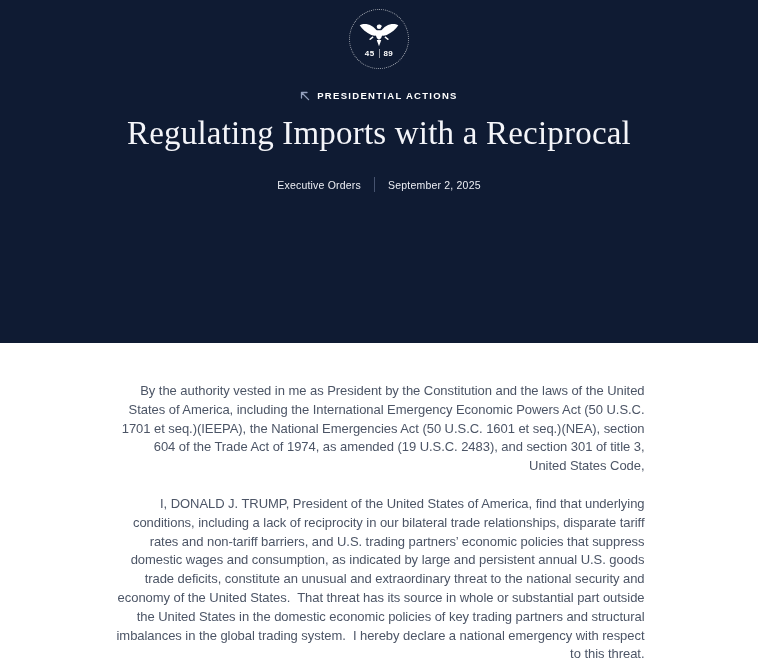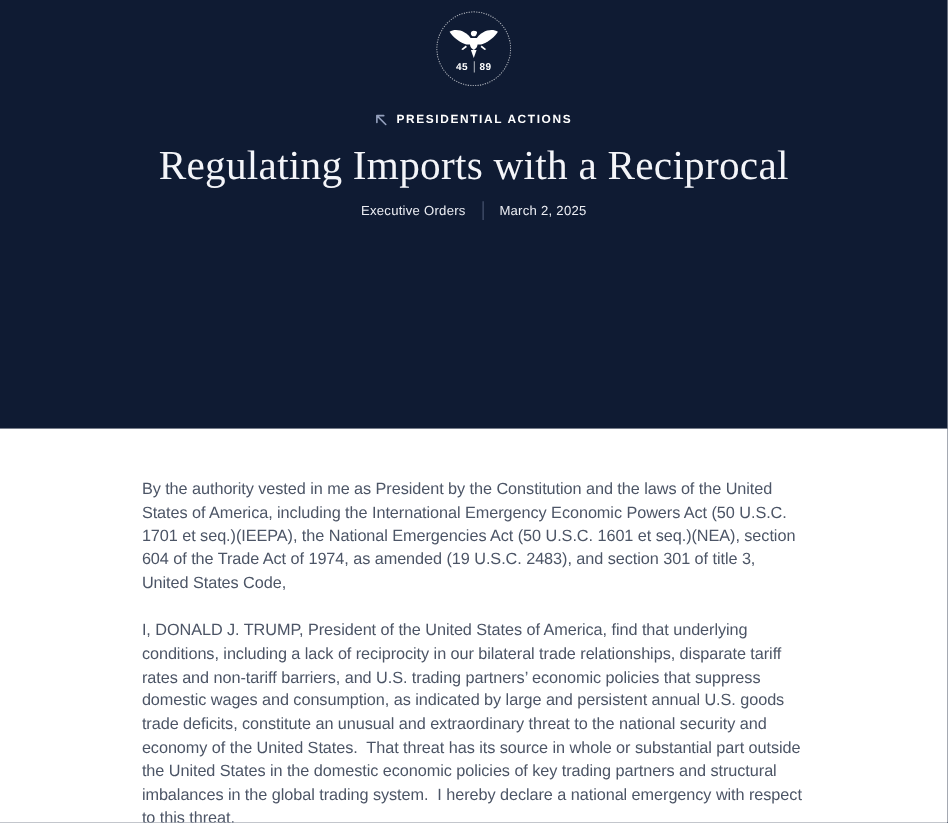--- a/index.html
+++ b/index.html
@@ -69,21 +69,21 @@
     font-weight:500;
     font-size:33px;
     line-height:40px;
     color:#f4f5f9;
     text-align:center;
     letter-spacing:0.2px;
   }
   .hero-title span { display:block; }
 
   .hero-meta {
-    margin-top:8px;
+    margin-top:24px;
     display:flex;
     align-items:center;
     gap:13px;
     color:#eceef4;
     font-size:10.5px;
     font-weight:500;
     letter-spacing:0.2px;
   }
   .hero-meta .meta-divider {
     width:1px; height:15px;
@@ -100,20 +100,21 @@
     width:531px;
     margin:0 auto;
   }
   .article-inner p {
     font-size:13px;
     line-height:18.8px;
     color:#4c5566;
     letter-spacing:-0.05px;
     margin:0 0 19px 0;
     white-space:pre-wrap;
+    text-align:right;
   }
 </style>
 </head>
 <body>
 
 <div class="hero">
 
   <div class="seal">
     <svg class="seal-eagle" width="40" height="26" viewBox="0 0 60 39" aria-hidden="true">
       <g fill="#ffffff">
@@ -141,21 +142,21 @@
     <span>PRESIDENTIAL ACTIONS</span>
   </div>
 
   <h1 class="hero-title">
     <span>Regulating Imports with a Reciprocal</span>
   </h1>
 
   <div class="hero-meta">
     <span class="meta-category">Executive Orders</span>
     <span class="meta-divider"></span>
-    <span class="meta-date">March 2, 2025</span>
+    <span class="meta-date">September 2, 2025</span>
   </div>
 
 </div>
 
 <div class="article">
   <div class="article-inner">
     <p>By the authority vested in me as President by the Constitution and the laws of the United States of America, including the International Emergency Economic Powers Act (50 U.S.C. 1701 et seq.)(IEEPA), the National Emergencies Act (50 U.S.C. 1601 et seq.)(NEA), section 604 of the Trade Act of 1974, as amended (19 U.S.C. 2483), and section 301 of title 3, United States Code,</p>
     <p>I, DONALD J. TRUMP, President of the United States of America, find that underlying conditions, including a lack of reciprocity in our bilateral trade relationships, disparate tariff rates and non-tariff barriers, and U.S. trading partners’ economic policies that suppress domestic wages and consumption, as indicated by large and persistent annual U.S. goods trade deficits, constitute an unusual and extraordinary threat to the national security and economy of the United States.  That threat has its source in whole or substantial part outside the United States in the domestic economic policies of key trading partners and structural imbalances in the global trading system.  I hereby declare a national emergency with respect to this threat.</p>
   </div>
 </div>

